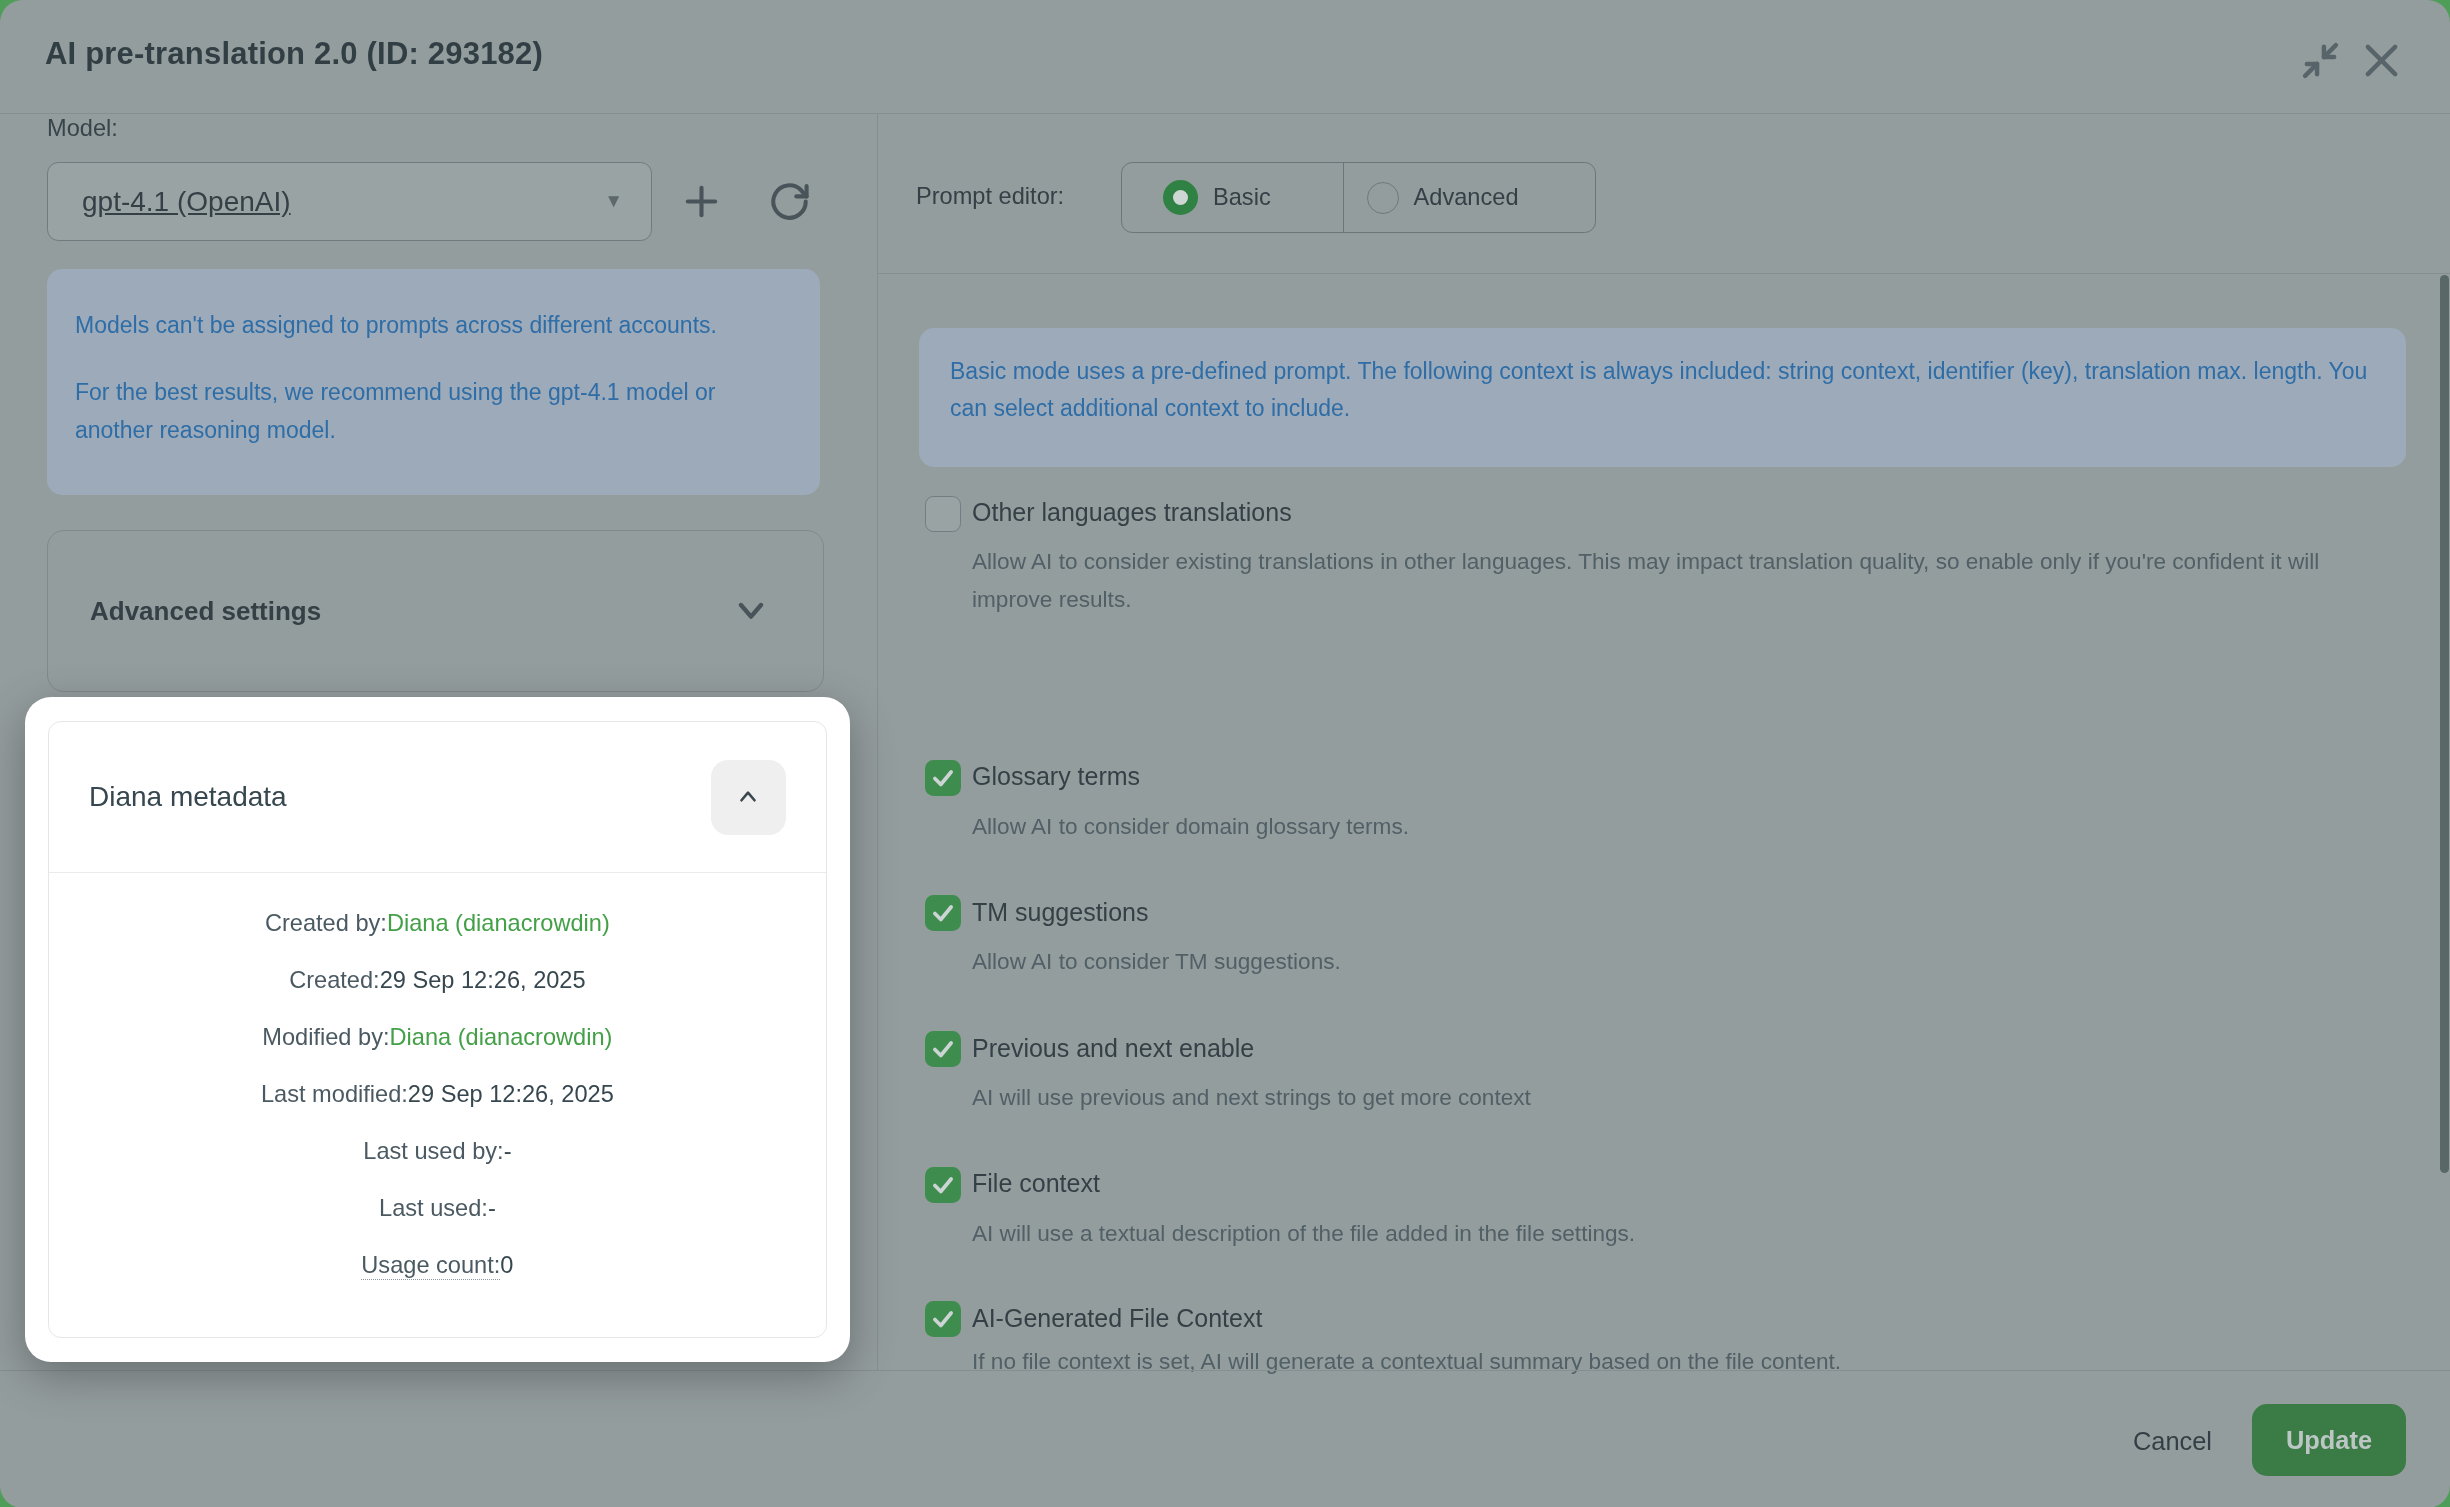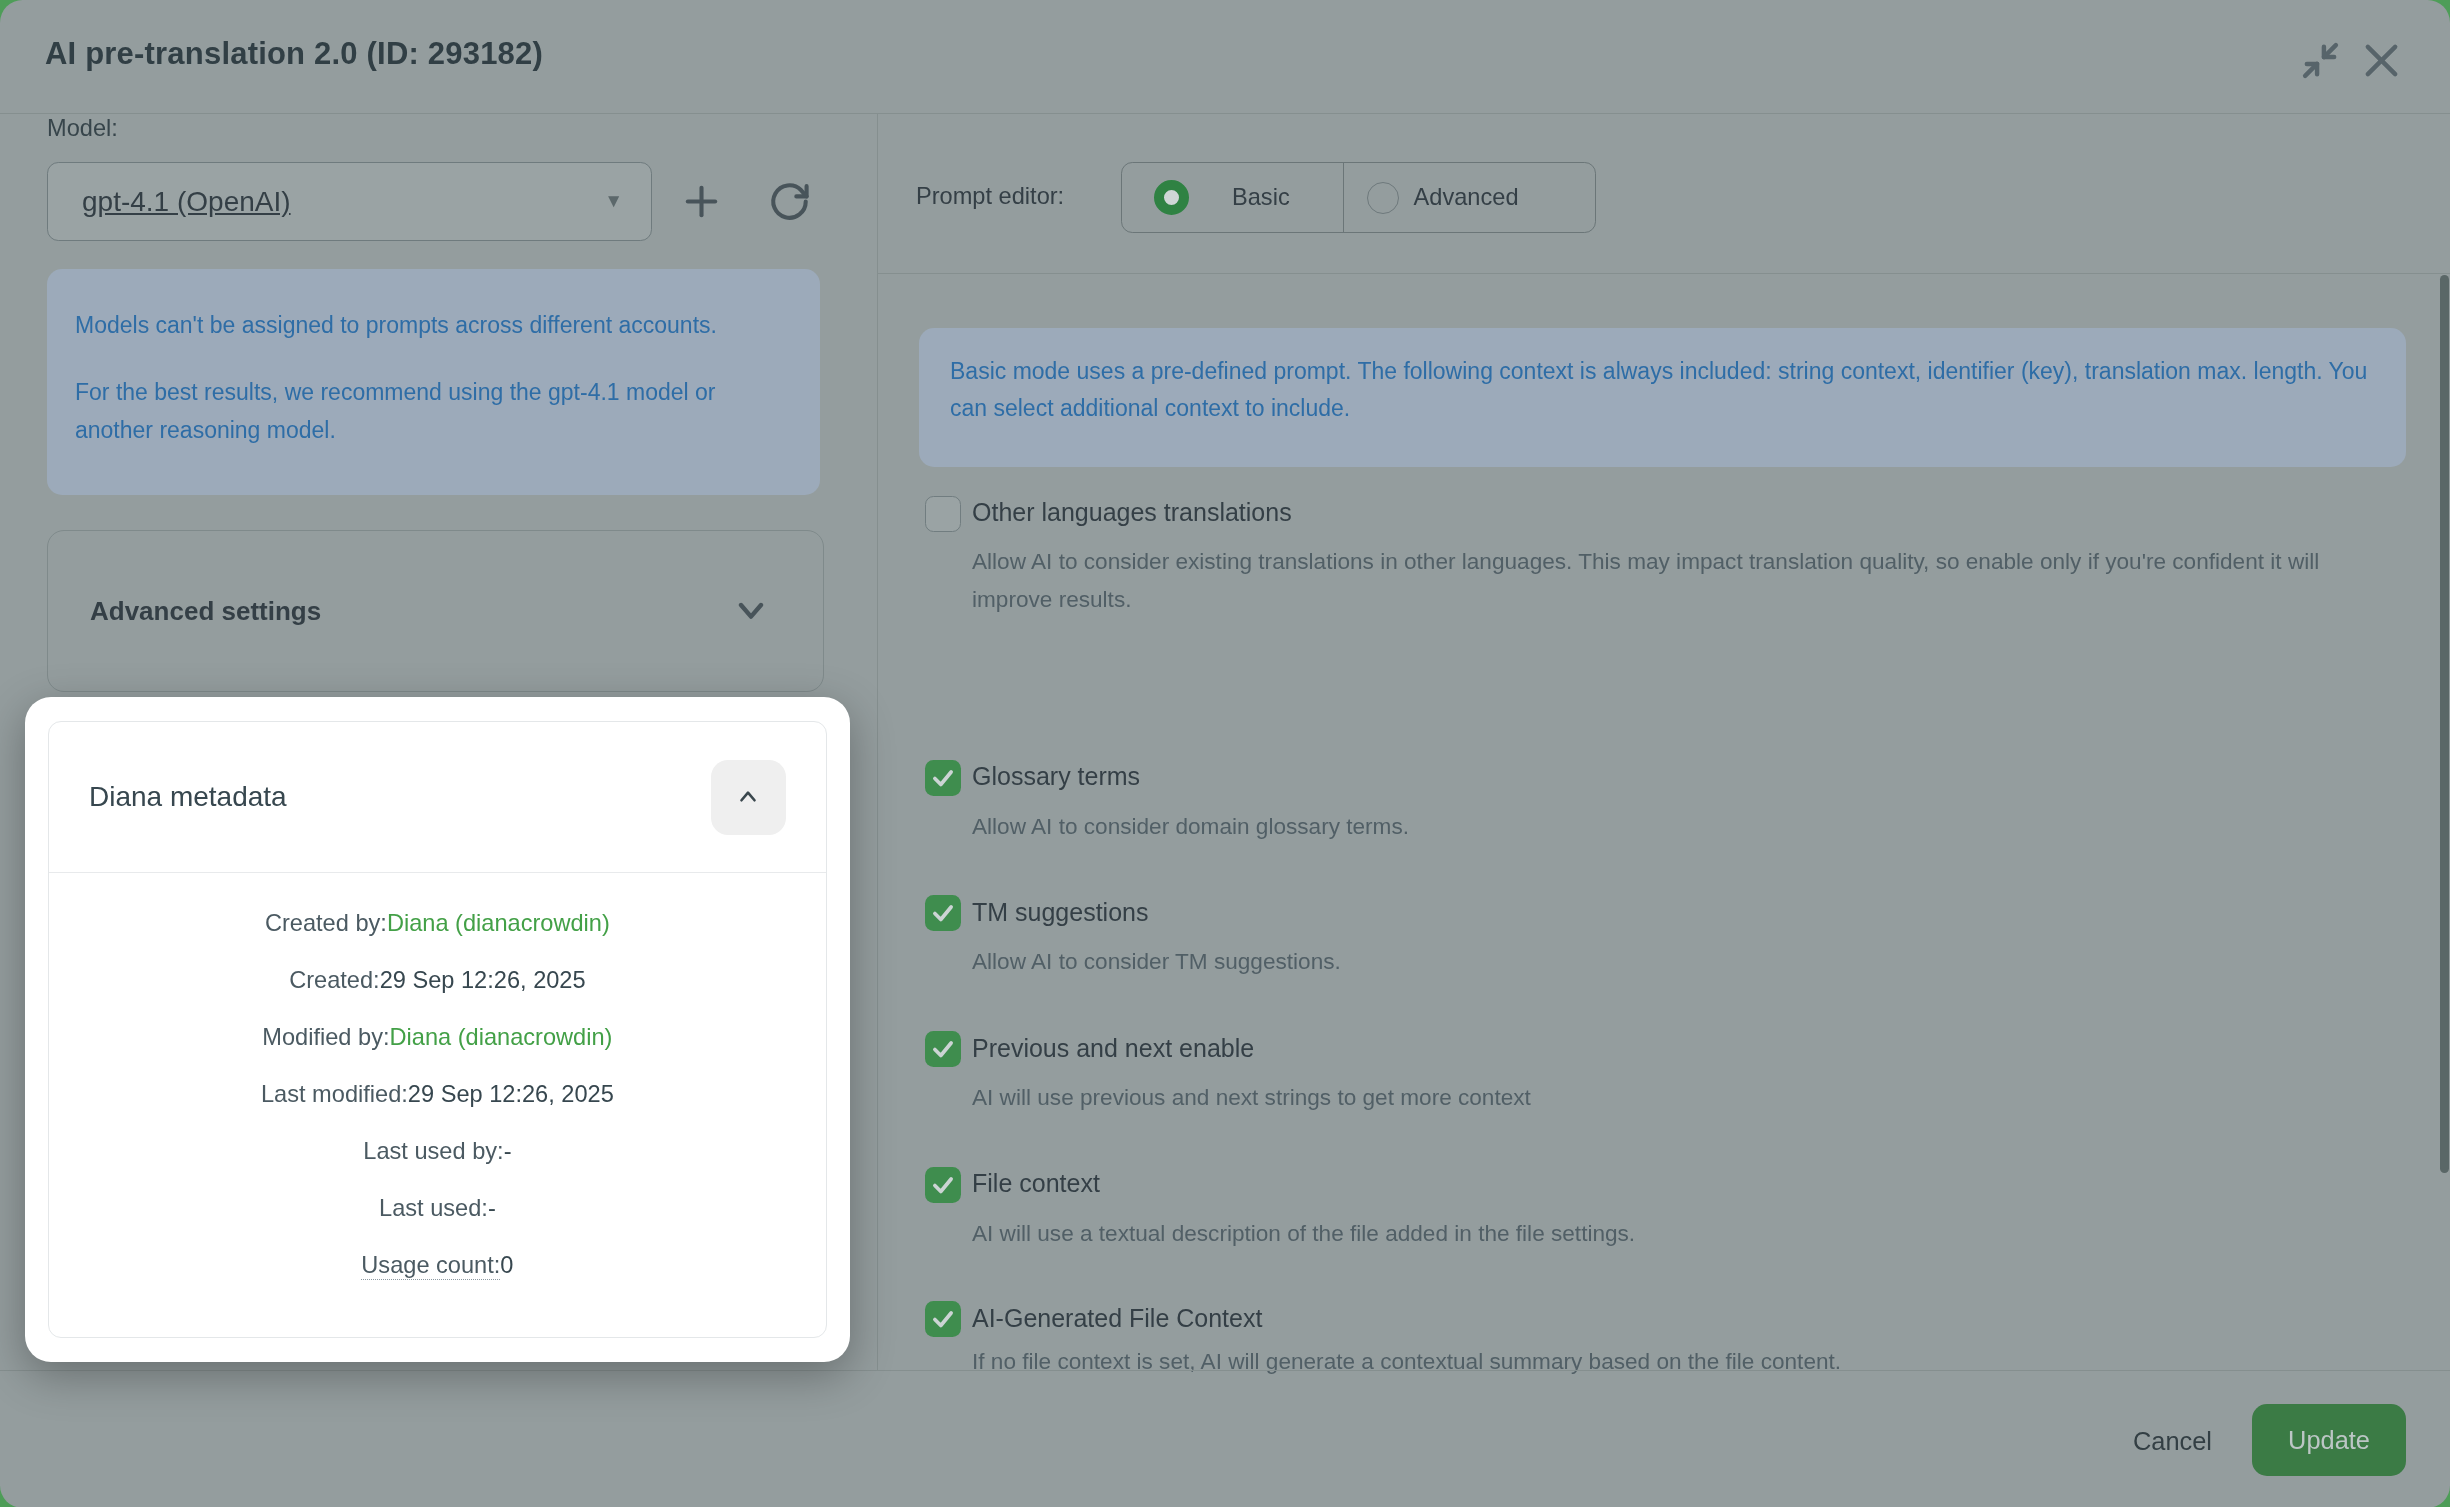--- a/index.html
+++ b/index.html
@@ -48,21 +48,21 @@
   .meta-row .k{color:#4b5a62;}
   .meta-row .v{color:#37474f;}
   .meta-row .v.link{color:#43a047;cursor:pointer;}
   .meta-row .k.dotted{border-bottom:1.9px dotted #8d9aa2;line-height:28px;}
 
   
   .pe-label{position:absolute;left:916px;top:183px;font-size:23.6px;color:#343f46;}
   .segmented{position:absolute;left:1121px;top:162px;width:473px;height:69px;border:1.4px solid #6b7678;border-radius:11.3px;}
   .segmented .sep{position:absolute;left:221px;top:0;bottom:0;width:0;border-left:0.9px solid #6b7678;}
   .seg-opt{position:absolute;top:0;height:69px;display:flex;align-items:center;cursor:pointer;}
-  #segBasic{left:6px;width:221px;padding-left:26px;gap:28px;}
+  #segBasic{left:15px;width:221px;padding-left:26px;}
   #segAdvanced{left:222px;width:250px;padding-left:22.6px;}
   .radio-on{width:15px;height:15px;border:10.4px solid #2f8243;border-radius:50%;background:#cfd6d6;}
   .radio-off{width:30px;height:30px;border:1.9px solid #6e797c;border-radius:50%;background:transparent;}
   .seg-opt .t{margin-left:15px;font-size:23.6px;color:#343f46;}
 
   #rightInfo{position:absolute;left:919px;top:328px;width:1487px;height:139px;}
   #rightInfo p{margin:0;padding:24.5px 0 0 31px;max-width:1421px;font-size:23px;line-height:37px;}
 
   .opt-label{position:absolute;left:972px;font-size:25px;color:#343f46;cursor:default;}
   .opt-desc{position:absolute;left:972px;font-size:22.6px;line-height:38px;color:#515f66;}
@@ -70,21 +70,21 @@
   .cb.on{background:#3f8d4e;}
   .cb.on svg{position:absolute;left:4.7px;top:4.7px;width:26px;height:26px;stroke:#ccd4d4;stroke-width:3.4;fill:none;stroke-linecap:round;stroke-linejoin:round;}
   .cb.off{background:#9aa3a4;border:1.9px solid #717d80;box-sizing:border-box;}
   .lang-input{position:absolute;left:969px;top:637px;width:1434px;height:68px;background:#919b9d;border:0.9px solid #78848b;border-radius:11.3px;cursor:text;}
   .lang-input .ph{position:absolute;left:38px;top:0;height:68px;line-height:68px;font-size:24.5px;color:#68757a;}
 
   .scroll-thumb{position:absolute;left:2440px;top:275px;width:8.5px;height:898px;background:#5a6767;border-radius:4.7px;cursor:grab;}
 
   
   .cancel-btn{position:absolute;left:2111px;top:1406px;width:123px;height:70px;line-height:70px;text-align:center;font-size:25.4px;color:#333f44;cursor:pointer;}
-  .update-btn{position:absolute;left:2252px;top:1404px;width:154px;height:72px;background:#3b7b45;border-radius:15px;text-align:center;line-height:72px;font-size:25.4px;font-weight:400;color:#bcc6c5;cursor:pointer;}
+  .update-btn{position:absolute;left:2252px;top:1404px;width:154px;height:72px;background:#3b7b45;border-radius:15px;text-align:center;line-height:72px;font-size:25.4px;font-weight:700;color:#bcc6c5;cursor:pointer;}
 </style>
 </head>
 <body>
 
 <div id="stage">
   <div class="modal">
 
     <div class="dlg-title">AI pre-translation 2.0 (ID: 293182)</div>
     <div class="hdr-icon" id="collapseBtn">
       <span>

